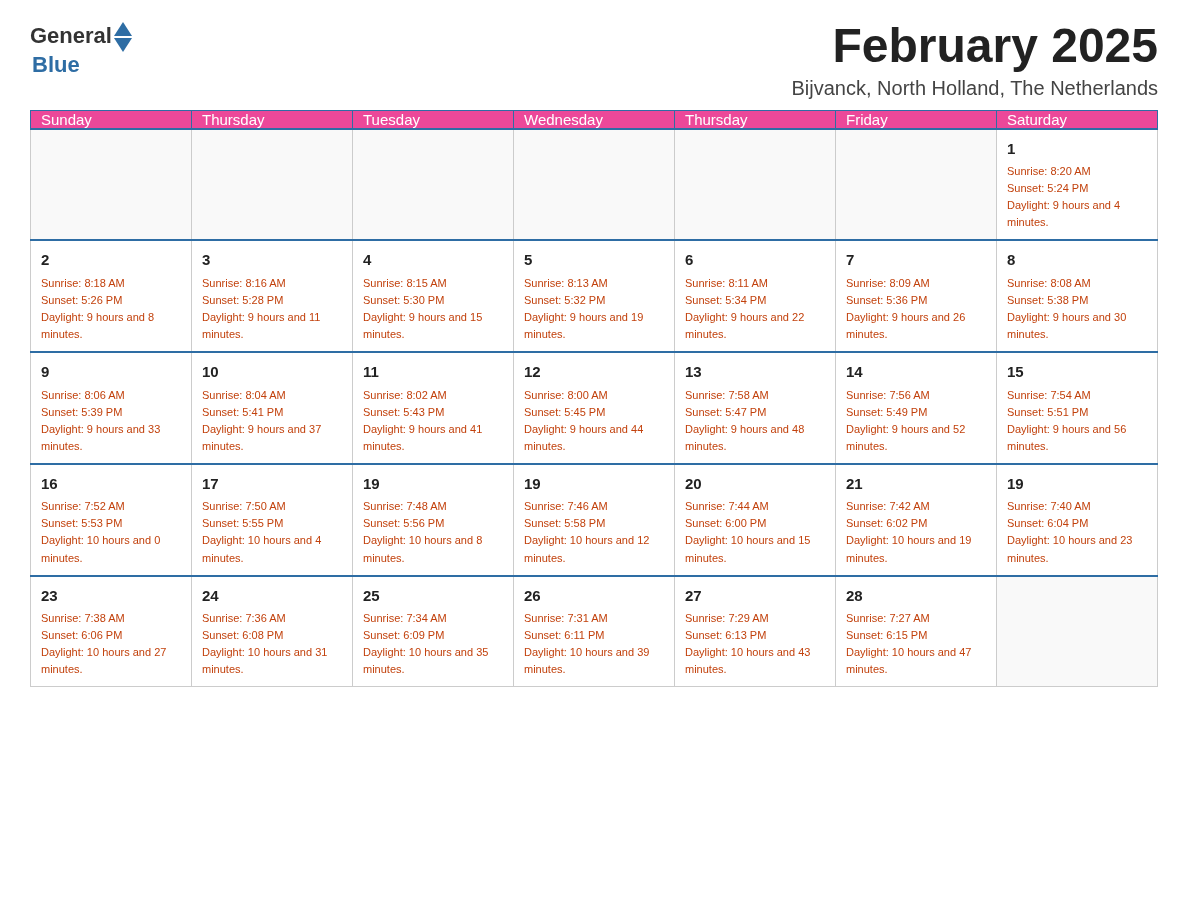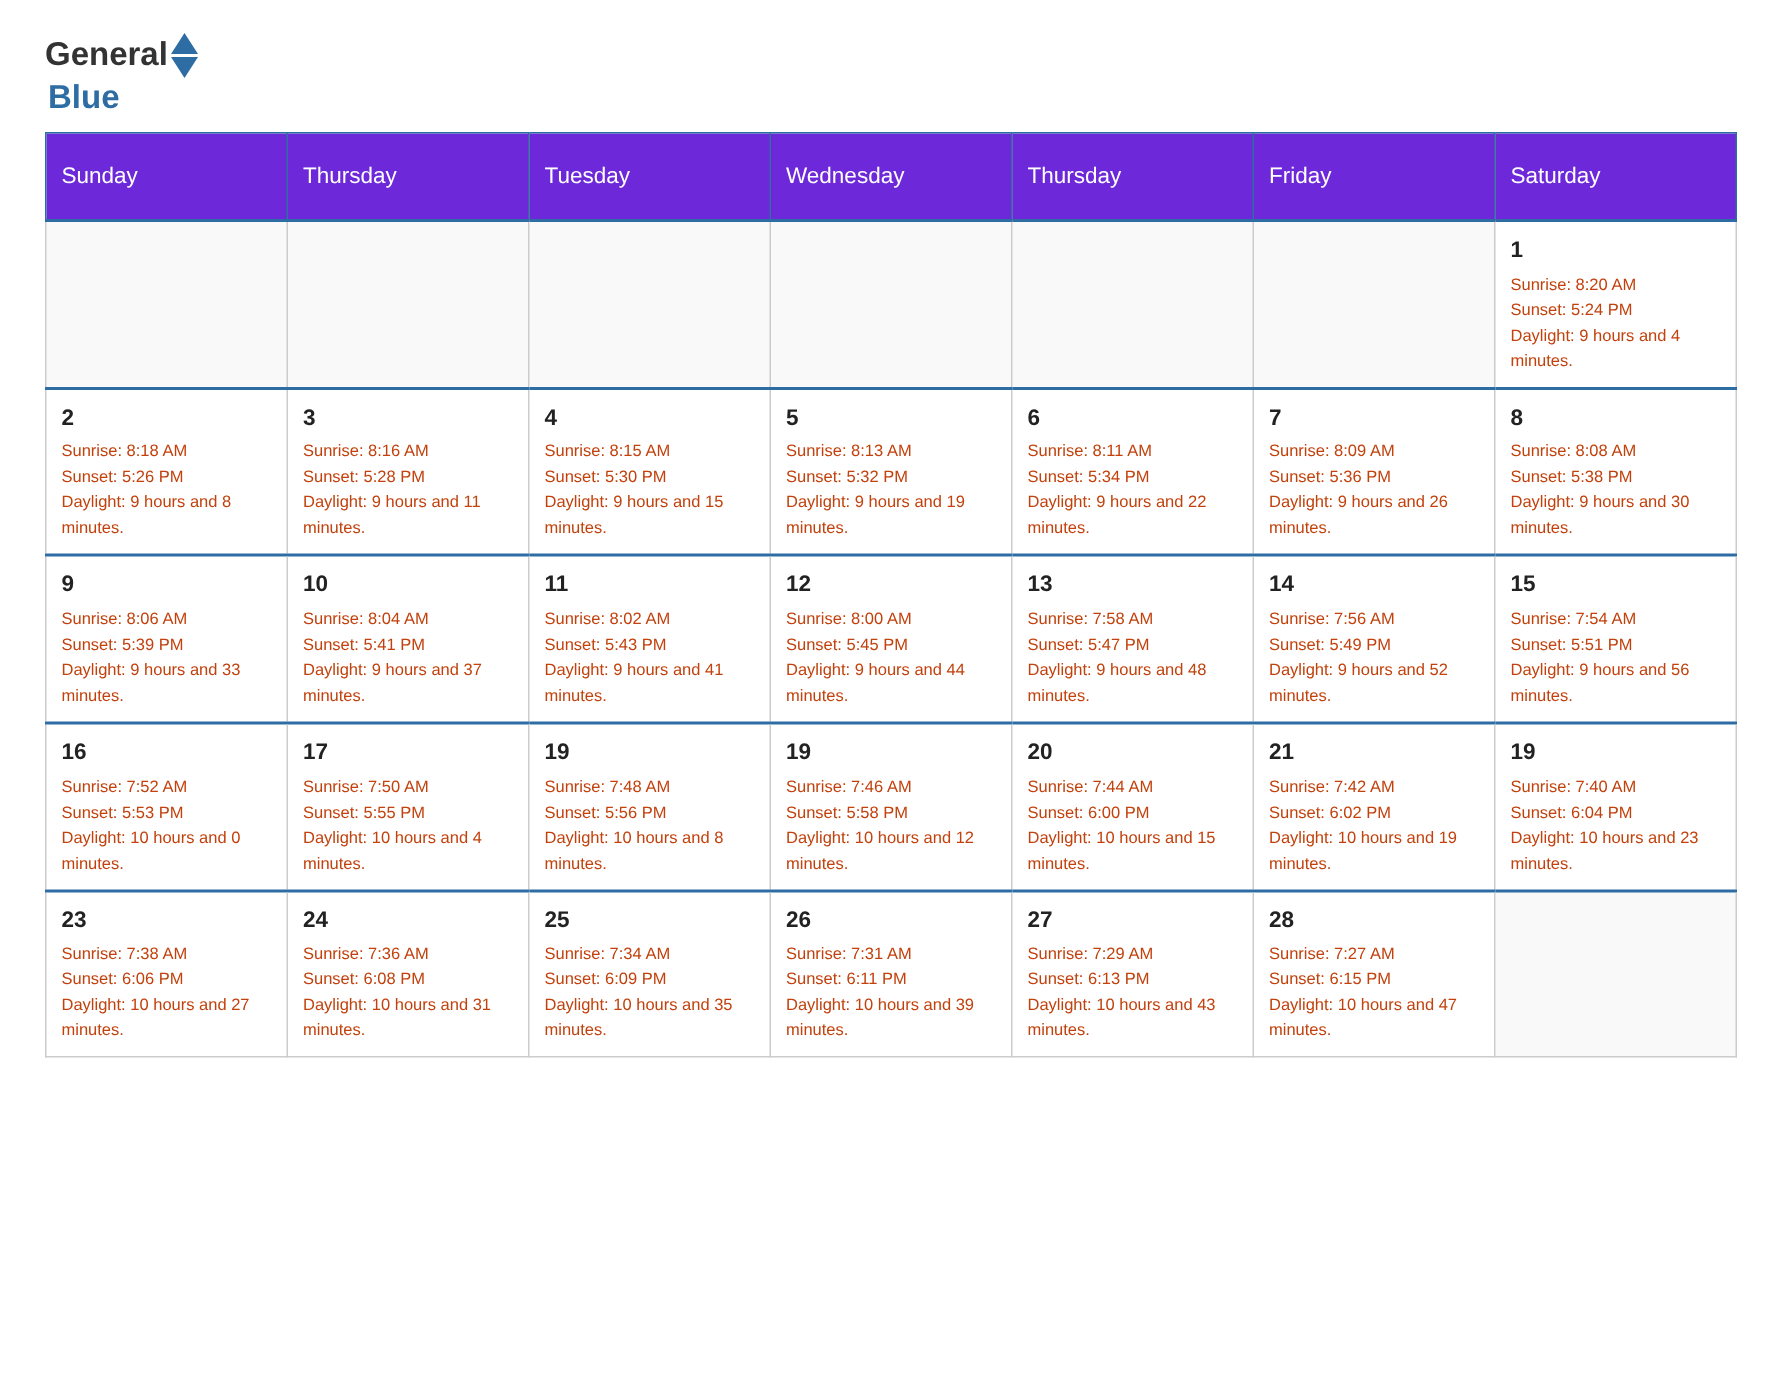--- a/index.html
+++ b/index.html
@@ -45,23 +45,23 @@
       font-size: 20px;
       color: #444;
       margin-top: 4px;
     }
     .calendar {
       width: 100%;
       border-collapse: collapse;
       margin-top: 10px;
     }
     .calendar th {
-      background-color: #6d28d9;
+      background-color: #ec4899;
       color: #fff;
-      padding: 20px 10px;
+      padding: 0 10px;
       text-align: left;
       font-size: 15px;
       font-weight: normal;
       border: 1px solid #2e6da4;
     }
     .calendar td {
       vertical-align: top;
       padding: 8px 10px;
       border: 1px solid #ccc;
       font-size: 13px;
@@ -99,20 +99,22 @@
         <span class="logo-text-general">General</span>
         <div style="display:flex; flex-direction:column; align-items:center; margin-left:2px; margin-top:2px;">
           <div style="width:0;height:0;border-left:9px solid transparent;border-right:9px solid transparent;border-bottom:14px solid #2e6da4;"></div>
           <div style="width:0;height:0;border-left:9px solid transparent;border-right:9px solid transparent;border-top:14px solid #2e6da4;margin-top:2px;"></div>
         </div>
       </div>
       <span class="logo-text-blue" style="margin-left:2px;">Blue</span>
     </div>
   </div>
   <div class="title-section">
+    <div class="month-title">February 2025</div>
+    <div class="subtitle">Bijvanck, North Holland, The Netherlands</div>
   </div>
 </div>
 
 <table class="calendar">
   <thead>
     <tr>
       <th>Sunday</th>
       <th>Thursday</th>
       <th>Tuesday</th>
       <th>Wednesday</th>

